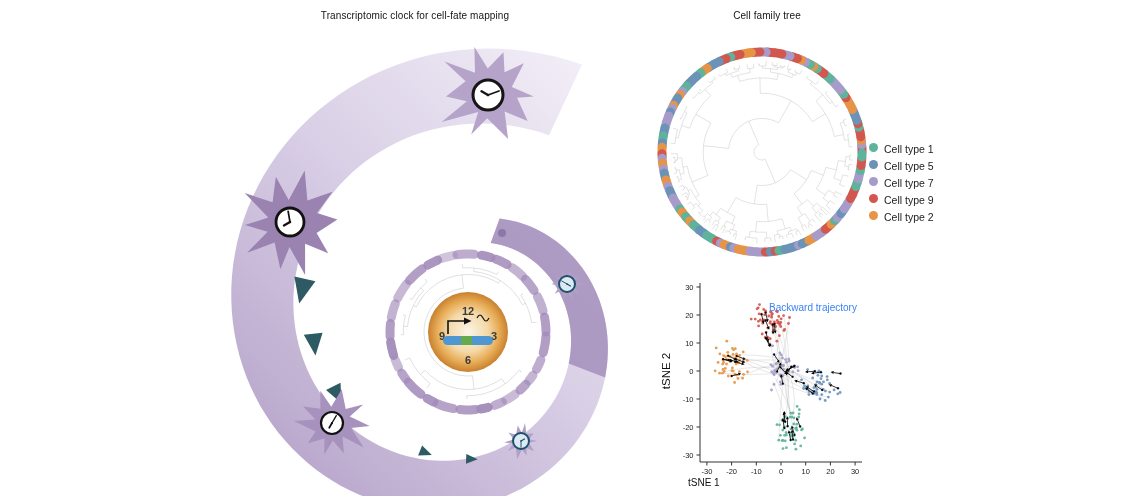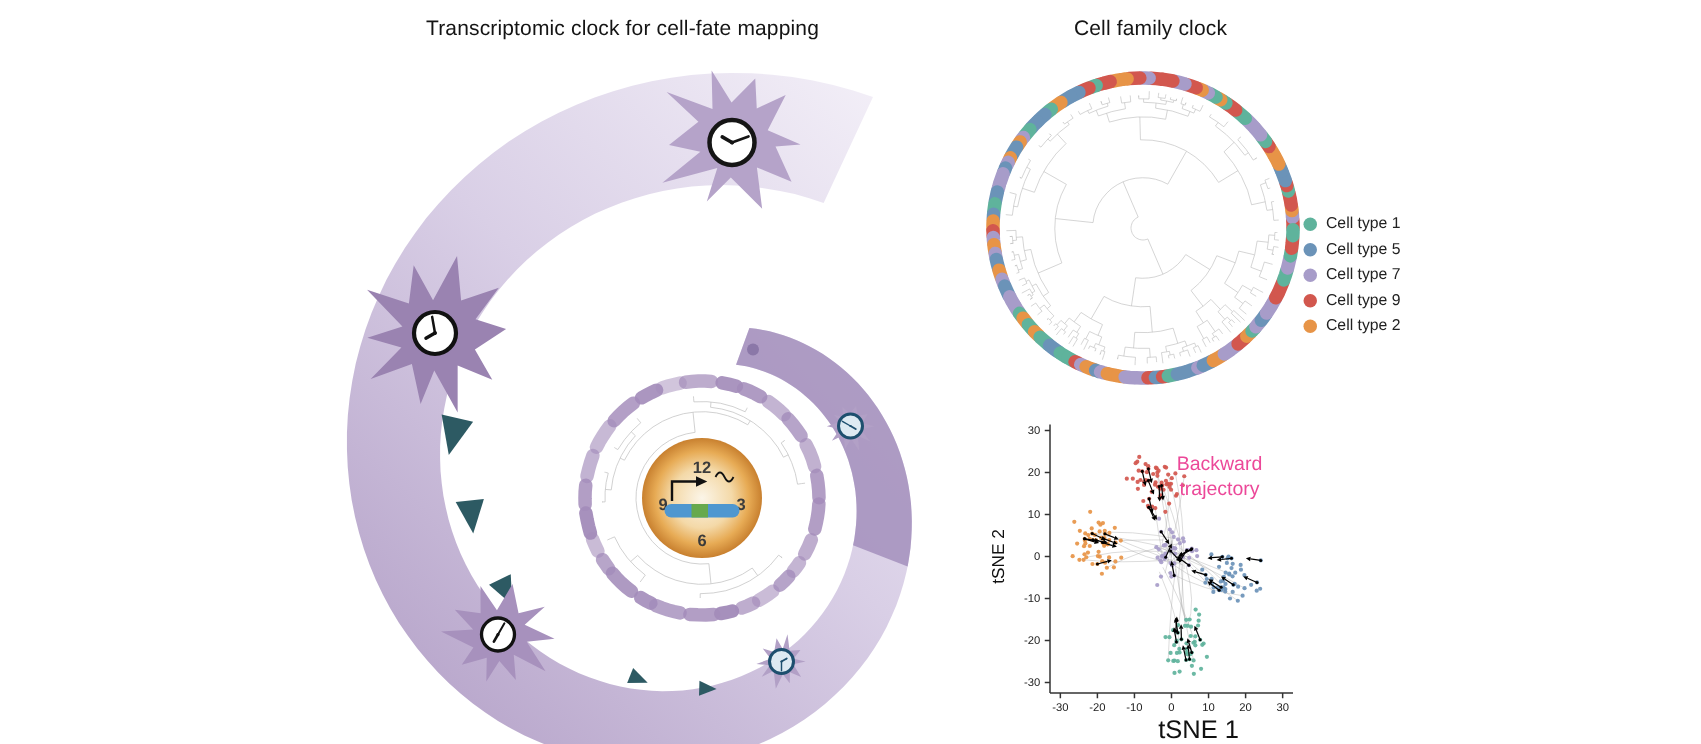--- a/index.html
+++ b/index.html
@@ -1,27 +1,27 @@
 <!DOCTYPE html>
 <html><head>
 <meta charset="utf-8">
 <style>
   *{margin:0;padding:0;box-sizing:border-box}
   html,body{background:#fff}
   body{font-family:"Liberation Sans",sans-serif;color:#111}
   .canvas{position:relative;width:1134px;height:496px;background:#fff;overflow:hidden}
-  .title{position:absolute;text-align:center;font-size:14px;font-weight:500;color:#141414;letter-spacing:.1px}
+  .title{position:absolute;text-align:center;font-size:10px;font-weight:500;color:#141414;letter-spacing:.1px}
   .left-title{left:180px;top:10px;width:470px}
   .tree-title{left:672px;top:10px;width:190px}
   .fate-title{left:680px;top:255px;width:175px;font-size:14.5px}
-  .annotation{position:absolute;left:767px;top:301px;width:92px;text-align:center;font-size:13px;line-height:1.3;color:#ec4899}
-  .xlabel{position:absolute;left:716px;top:477px;width:110px;text-align:right;font-size:17px;color:#111}
+  .annotation{position:absolute;left:767px;top:301px;width:92px;text-align:center;font-size:10px;line-height:1.3;color:#3b82f6}
+  .xlabel{position:absolute;left:688px;top:477px;width:110px;text-align:left;font-size:10px;color:#111}
   .ylabel{position:absolute;left:636px;top:365px;width:60px;text-align:center;font-size:11.5px;color:#111;transform:rotate(-90deg)}
   .legend{position:absolute;left:869px;top:143px}
-  .legend-row{display:flex;align-items:center;margin-bottom:5px}
+  .legend-row{display:flex;align-items:flex-start;margin-bottom:5px}
   .legend-row .dot{width:9px;height:9px;border-radius:50%;margin-right:6px;flex:0 0 auto;background:#999}
   .legend-row .lab{font-size:10.5px;color:#222;white-space:nowrap}
   svg text{font-family:"Liberation Sans",sans-serif}
   .clknum{font-size:11px;font-weight:600;fill:#3b3b3b}
 </style>
 </head>
 <body>
 
 <div class="canvas">
 
@@ -691,21 +691,21 @@
       <text class="clknum" x="442" y="340" text-anchor="middle">9</text>
       <path d="M448,334 L448,321 L464,321" fill="none" stroke="#111" stroke-width="1.6"></path>
       <polygon points="464,317.5 471.5,321 464,324.5" fill="#111"></polygon>
       <path d="M477,318 q3,-6 6,0 q3,6 6,0" fill="none" stroke="#111" stroke-width="1.2"></path>
       <rect x="443" y="336" width="50" height="9" rx="4.5" fill="#4f97d0"></rect>
       <rect x="461" y="336" width="11" height="9" fill="#67a94d"></rect>
     </g>
   </svg>
 
   <div class="title left-title">Transcriptomic clock for cell-fate mapping</div>
-  <div class="title tree-title">Cell family clock</div>
+  <div class="title tree-title">Cell family tree</div>
   <div class="annotation">Backward trajectory</div>
   <div class="xlabel">tSNE 1</div>
   <div class="ylabel">tSNE 2</div>
 
   <div class="legend">
     <div class="legend-row">
       <span class="dot" style="background: rgb(95, 179, 156);"></span>
       <span class="lab">Cell type 1</span>
     </div>
     <div class="legend-row">

